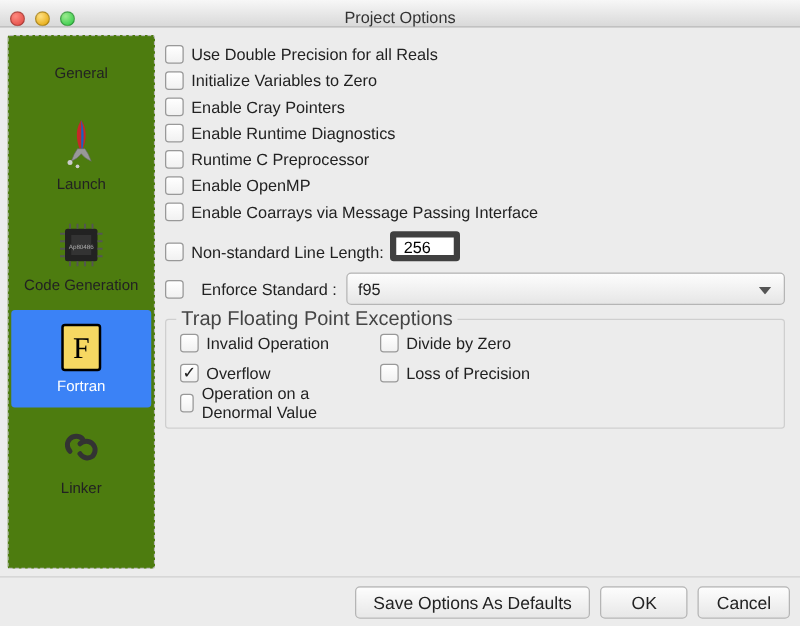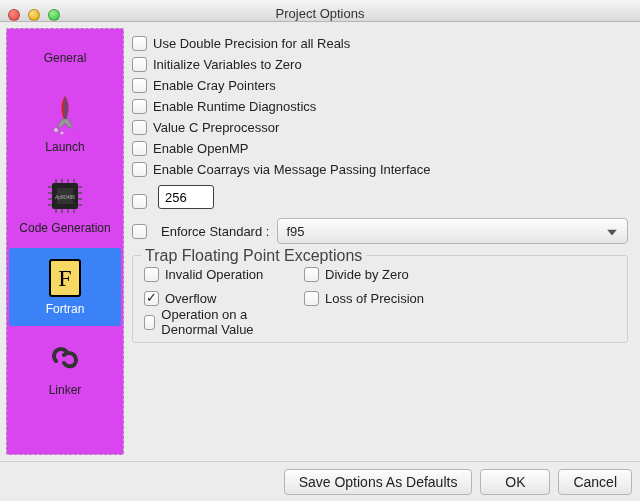--- a/index.html
+++ b/index.html
@@ -45,21 +45,21 @@
   }
   .main {
     flex: 1;
     display: flex;
     overflow: hidden;
     padding: 6px;
     gap: 6px;
   }
   .sidebar {
     width: 118px;
-    background: #d946ef;
+    background: #4d7c0f;
     border: 1px dashed #bbb;
     border-radius: 2px;
     padding: 4px 2px;
     display: flex;
     flex-direction: column;
     gap: 3px;
     overflow: hidden;
   }
   .side-item {
     display: flex;
@@ -110,21 +110,21 @@
   }
   .chk:checked::after {
     content: "✓";
     position: absolute;
     left: 1px; top: -2px;
     font-size: 13px;
     color: #222;
   }
   .inline-input {
     width: 56px; height: 24px;
-    border: 1px solid #404040;
+    border: 5px solid #404040;
     border-radius: 3px;
     padding: 0 6px;
     font-size: 13px;
     background: #fff;
     margin-left: 5px;
   }
   .spacer { height: 8px; }
   .enforce-row {
     display: flex; align-items: center; gap: 8px;
     height: 28px;
@@ -293,33 +293,34 @@
       <div class="row">
           <input type="checkbox" class="chk" style="">
           <span>Enable Cray Pointers</span>
         </div>
       <div class="row">
           <input type="checkbox" class="chk" style="">
           <span>Enable Runtime Diagnostics</span>
         </div>
       <div class="row">
           <input type="checkbox" class="chk" style="">
-          <span>Value C Preprocessor</span>
+          <span>Runtime C Preprocessor</span>
         </div>
       <div class="row">
           <input type="checkbox" class="chk" style="">
           <span>Enable OpenMP</span>
         </div>
       <div class="row">
           <input type="checkbox" class="chk" style="">
           <span>Enable Coarrays via Message Passing Interface</span>
         </div>
 
       <div class="row" style="height:30px;margin-top:2px;">
         <input type="checkbox" class="chk" style="">
+        <span>Non-standard Line Length:</span>
         <input class="inline-input" value="256" style="">
       </div>
 
       <div class="spacer"></div>
 
       <div class="enforce-row">
         <input type="checkbox" class="chk" style="">
         <span>Enforce Standard :</span>
         <div class="select">
           <span>f95</span>

